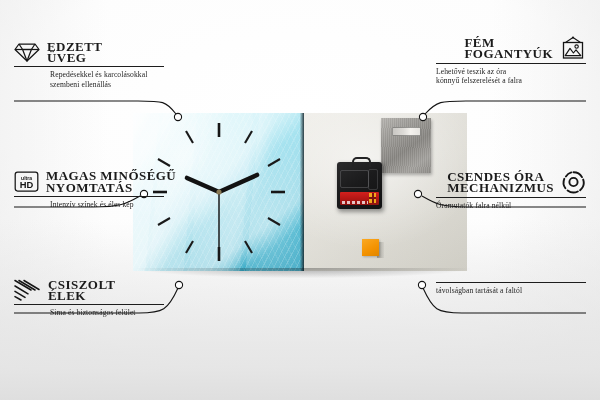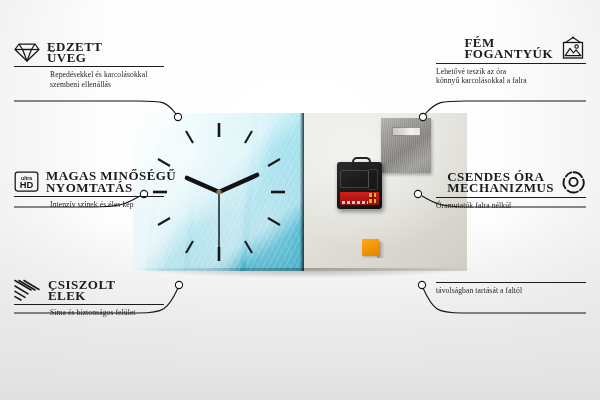--- a/index.html
+++ b/index.html
@@ -267,21 +267,21 @@
         <path d="M13,1.5 L5.5,6.5 M13,1.5 L20.5,6.5" fill="none" stroke="#151515" stroke-width="1.1"></path>
         <circle cx="13" cy="1.6" r="1.1" fill="#151515"></circle>
         <rect x="3.5" y="6.5" width="19" height="15.5" fill="none" stroke="#151515" stroke-width="1.3"></rect>
         <path d="M5.2,19.6 L10,12.4 L13.4,17 L16,13.8 L20.8,19.6 Z" fill="none" stroke="#151515" stroke-width="1.15" stroke-linejoin="round"></path>
         <circle cx="16.6" cy="10.6" r="1.7" fill="none" stroke="#151515" stroke-width="1.1"></circle>
       </svg>
     </div>
     <div class="co-rule" style="width:150px;"></div>
     <div class="co-desc">
       <div>Lehetővé teszik az óra</div>
-      <div>könnyű karcolásokkal a falra</div>
+      <div>könnyű felszerelését a falra</div>
     </div>
   </div>
 
   <div class="callout co-right" style="left:436px;top:170px;width:150px;">
     <div class="co-title">
       <div class="txt">
         <div>CSENDES ÓRA</div>
         <div>MECHANIZMUS</div>
       </div>
       <svg class="ico" width="25" height="24" viewBox="0 0 25 24">

